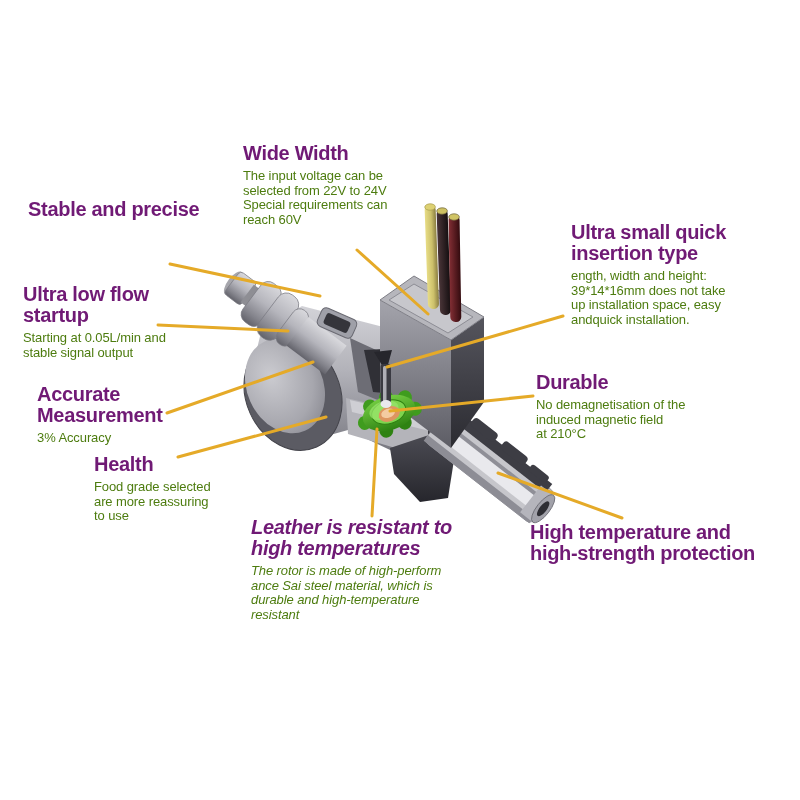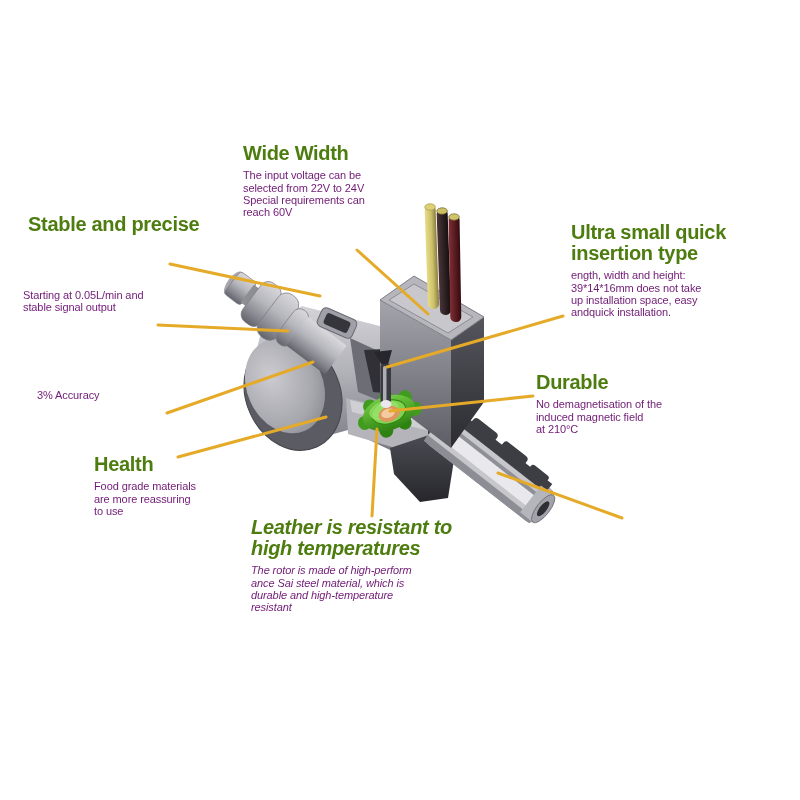--- a/index.html
+++ b/index.html
@@ -1,25 +1,25 @@
 <!DOCTYPE html>
 <html><head>
 <meta charset="utf-8">
 <style>
   html,body{margin:0;padding:0;background:#fff;}
   #canvas{position:relative;width:800px;height:800px;background:#ffffff;overflow:hidden;
           font-family:"Liberation Sans","DejaVu Sans",sans-serif;}
   #scene{position:absolute;left:0;top:0;width:800px;height:800px;}
   .callout{position:absolute;z-index:2;}
-  .callout h2{margin:0;font-size:20px;line-height:1.06;font-weight:700;color:#4d7c0f;
+  .callout h2{margin:0;font-size:20px;line-height:1.06;font-weight:700;color:#701a75;
               letter-spacing:-0.3px;white-space:pre-line;}
-  .callout p{margin:5px 0 0 0;font-size:11px;line-height:1.12;color:#701a75;
+  .callout p{margin:5px 0 0 0;font-size:13px;line-height:1.12;color:#4d7c0f;
              letter-spacing:-0.1px;white-space:pre-line;}
   
-  #co-stable      {left:28px;  top:214px;}
+  #co-stable      {left:28px;  top:199px;}
   #co-ultra-low   {left:23px;  top:284px;}
   #co-wide        {left:243px; top:143px;}
   #co-accurate    {left:37px;  top:384px;}
   #co-health      {left:94px; top:454px;}
   #co-leather     {left:251px; top:517px;font-style:italic;}
   #co-ultra-small {left:571px; top:222px;}
   #co-durable     {left:536px; top:372px;}
   #co-high-temp   {left:530px; top:522px;}
 </style>
 </head>
@@ -178,39 +178,43 @@
       <line x1="533" y1="396" x2="390" y2="411"></line>
       <line x1="498" y1="473" x2="622" y2="518"></line>
     </g>
   </svg>
 
   <div class="callout" id="co-stable">
     <h2>Stable and precise</h2>
   </div>
 
   <div class="callout" id="co-ultra-low">
+    <h2>Ultra low flow
+startup</h2>
     <p>Starting at 0.05L/min and
 stable signal output</p>
   </div>
 
   <div class="callout" id="co-wide">
     <h2>Wide Width</h2>
     <p>The input voltage can be
 selected from 22V to 24V
 Special requirements can
 reach 60V</p>
   </div>
 
   <div class="callout" id="co-accurate">
+    <h2>Accurate
+Measurement</h2>
     <p>3% Accuracy</p>
   </div>
 
   <div class="callout" id="co-health">
     <h2>Health</h2>
-    <p>Food grade materials
+    <p>Food grade selected
 are more reassuring
 to use</p>
   </div>
 
   <div class="callout" id="co-leather">
     <h2>Leather is resistant to
 high temperatures</h2>
     <p>The rotor is made of high-perform
 ance Sai steel material, which is
 durable and high-temperature
@@ -227,15 +231,17 @@
   </div>
 
   <div class="callout" id="co-durable">
     <h2>Durable</h2>
     <p>No demagnetisation of the
 induced magnetic field
 at 210°C</p>
   </div>
 
   <div class="callout" id="co-high-temp">
+    <h2>High temperature and
+high-strength protection</h2>
   </div>
 
 </div>
 
 </body></html>

